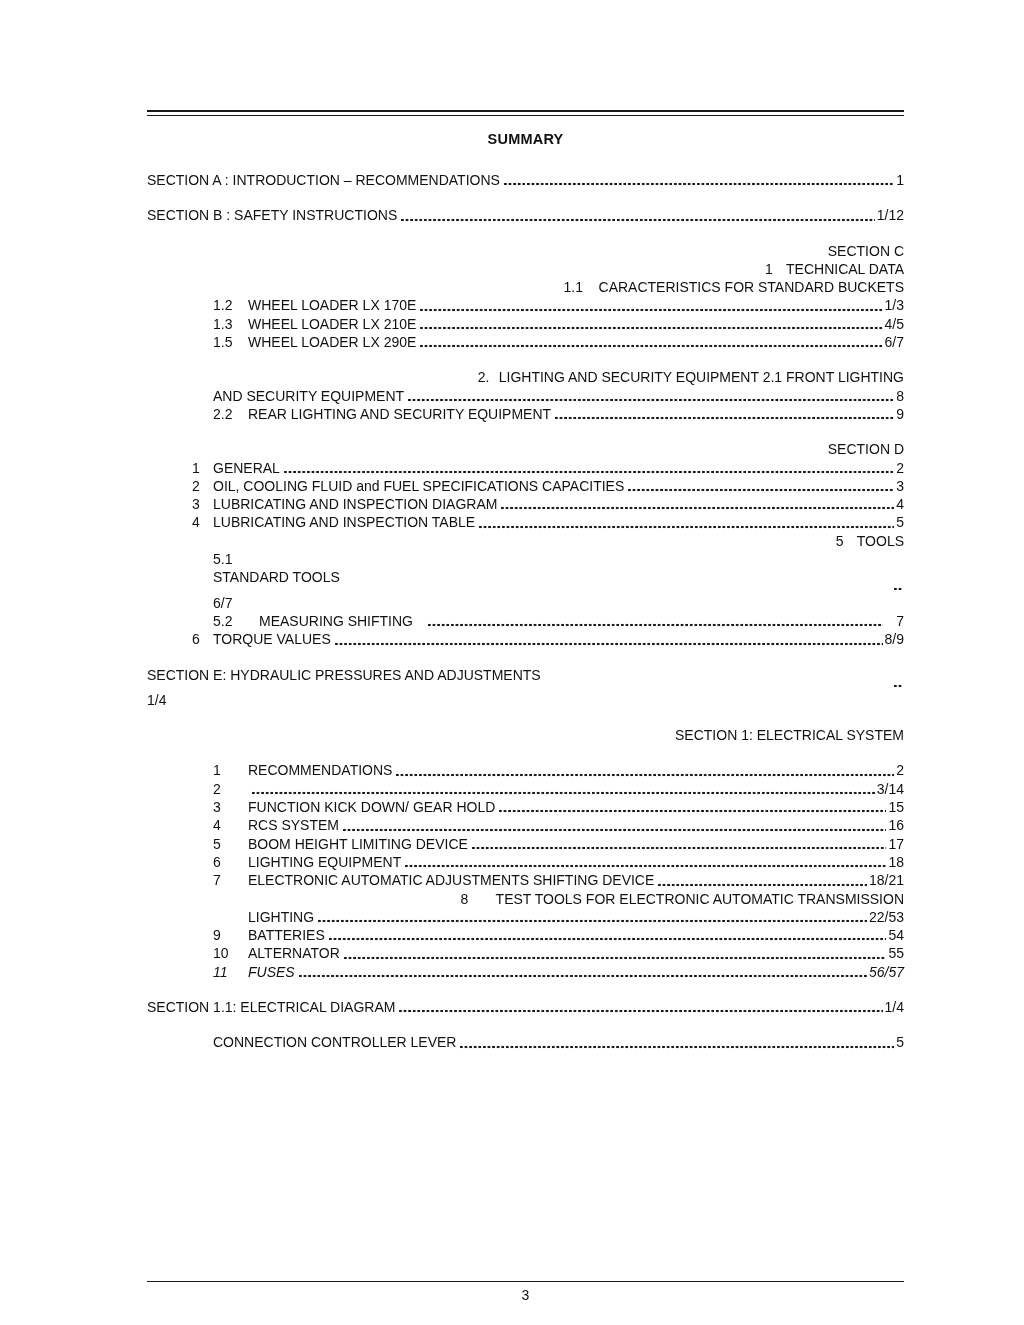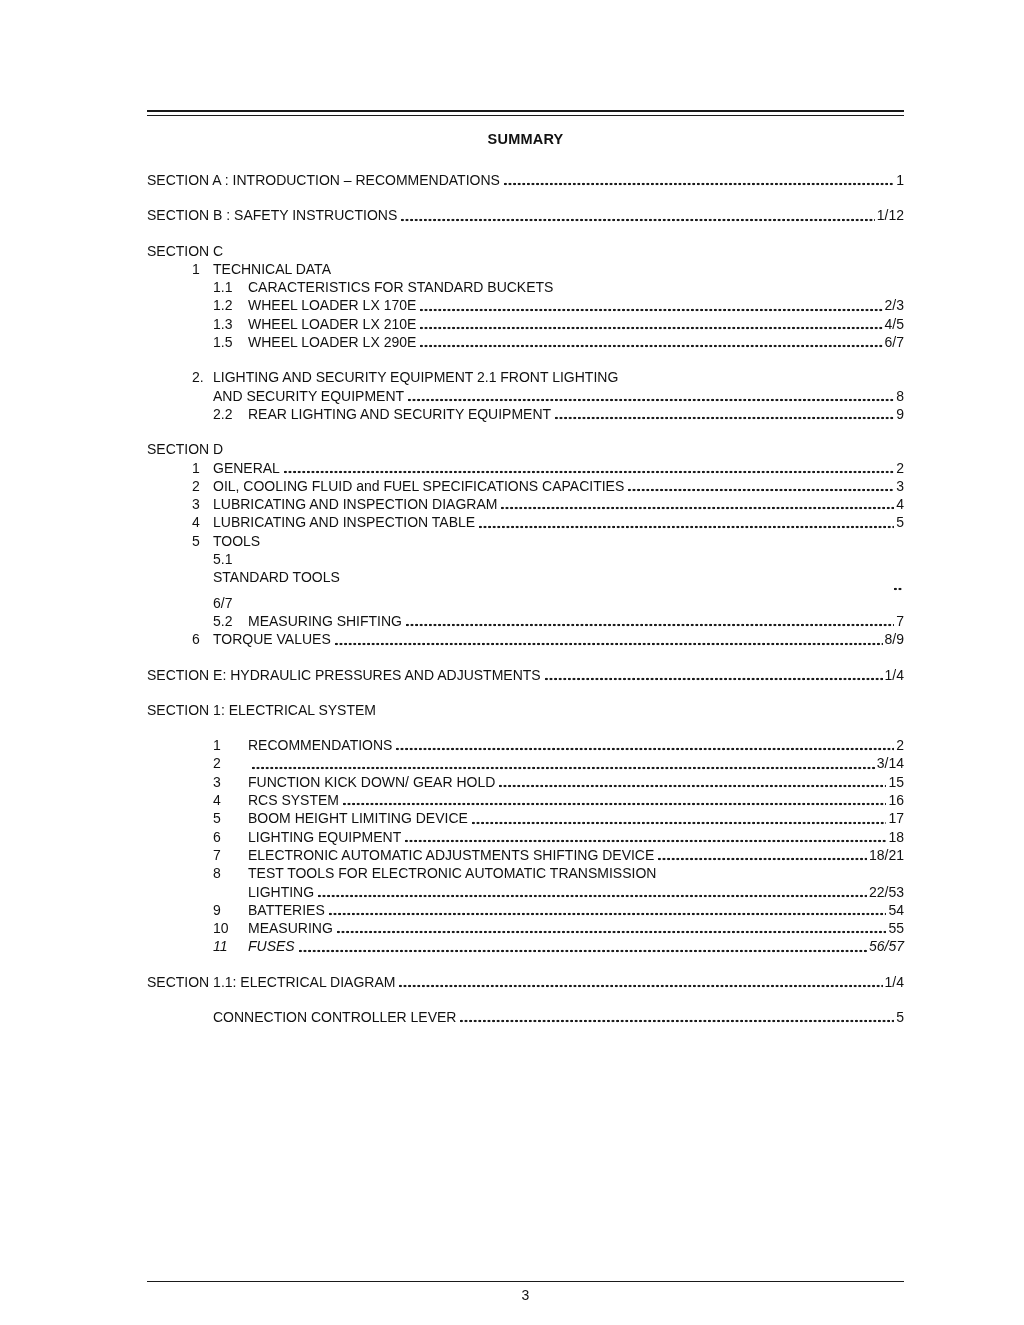--- a/index.html
+++ b/index.html
@@ -38,20 +38,21 @@
   }
   .toc {
     margin-top: 24px;
     font-size: 14px;
   }
   .row {
     display: flex;
     align-items: baseline;
     line-height: 18.3px;
     white-space: nowrap;
+    justify-content: flex-end;
   }
   .row.gap { margin-top: 17px; }
   .num {
     flex: none;
     display: inline-block;
   }
   .label {
     flex: none;
   }
   .dots {
@@ -111,21 +112,21 @@
           <span class="label">TECHNICAL DATA</span>
         </div>
         <div class="row" style="padding-left: 66px;">
           <span class="num" style="width: 35px;">1.1</span>
           <span class="label">CARACTERISTICS FOR STANDARD BUCKETS</span>
         </div>
         <div class="row" style="padding-left: 66px;">
           <span class="num" style="width: 35px;">1.2</span>
           <span class="label">WHEEL LOADER LX 170E</span>
           <span class="dots"></span>
-          <span class="pageno">2/3</span>
+          <span class="pageno">1/3</span>
         </div>
         <div class="row" style="padding-left: 66px;">
           <span class="num" style="width: 35px;">1.3</span>
           <span class="label">WHEEL LOADER LX 210E</span>
           <span class="dots"></span>
           <span class="pageno">4/5</span>
         </div>
         <div class="row" style="padding-left: 66px;">
           <span class="num" style="width: 35px;">1.5</span>
           <span class="label">WHEEL LOADER LX 290E</span>
@@ -177,33 +178,33 @@
         <div class="row" style="padding-left: 45px;">
           <span class="num" style="width: 21px;">5</span>
           <span class="label">TOOLS</span>
         </div>
         <div class="row" style="padding-left: 66px; flex-direction: column;">
           <span class="num" style="width: 35px;">5.1</span>
           <span class="label">STANDARD TOOLS</span>
           <span class="dots"></span>
           <span class="pageno">6/7</span>
         </div>
-        <div class="row" style="padding-left: 66px;">
+        <div class="row" style="padding-left: 66px; gap: 11px;">
           <span class="num" style="width: 35px;">5.2</span>
           <span class="label">MEASURING SHIFTING</span>
           <span class="dots"></span>
           <span class="pageno">7</span>
         </div>
         <div class="row" style="padding-left: 45px;">
           <span class="num" style="width: 21px;">6</span>
           <span class="label">TORQUE VALUES</span>
           <span class="dots"></span>
           <span class="pageno">8/9</span>
         </div>
-        <div class="row gap" style="padding-left: 0px;">
+        <div class="row gap" style="padding-left: 0px; flex-direction: column;">
           <span class="label">SECTION E: HYDRAULIC PRESSURES AND ADJUSTMENTS</span>
           <span class="dots"></span>
           <span class="pageno">1/4</span>
         </div>
         <div class="row gap" style="padding-left: 0px;">
           <span class="label">SECTION 1: ELECTRICAL SYSTEM</span>
         </div>
         <div class="row gap" style="padding-left: 66px;">
           <span class="num" style="width: 35px;">1</span>
           <span class="label">RECOMMENDATIONS</span>
@@ -255,21 +256,21 @@
           <span class="pageno">22/53</span>
         </div>
         <div class="row" style="padding-left: 66px;">
           <span class="num" style="width: 35px;">9</span>
           <span class="label">BATTERIES</span>
           <span class="dots"></span>
           <span class="pageno">54</span>
         </div>
         <div class="row" style="padding-left: 66px;">
           <span class="num" style="width: 35px;">10</span>
-          <span class="label">MEASURING</span>
+          <span class="label">ALTERNATOR</span>
           <span class="dots"></span>
           <span class="pageno">55</span>
         </div>
         <div class="row" style="padding-left: 66px; font-style: italic;">
           <span class="num" style="width: 35px;">11</span>
           <span class="label">FUSES</span>
           <span class="dots"></span>
           <span class="pageno">56/57</span>
         </div>
         <div class="row gap" style="padding-left: 0px;">

